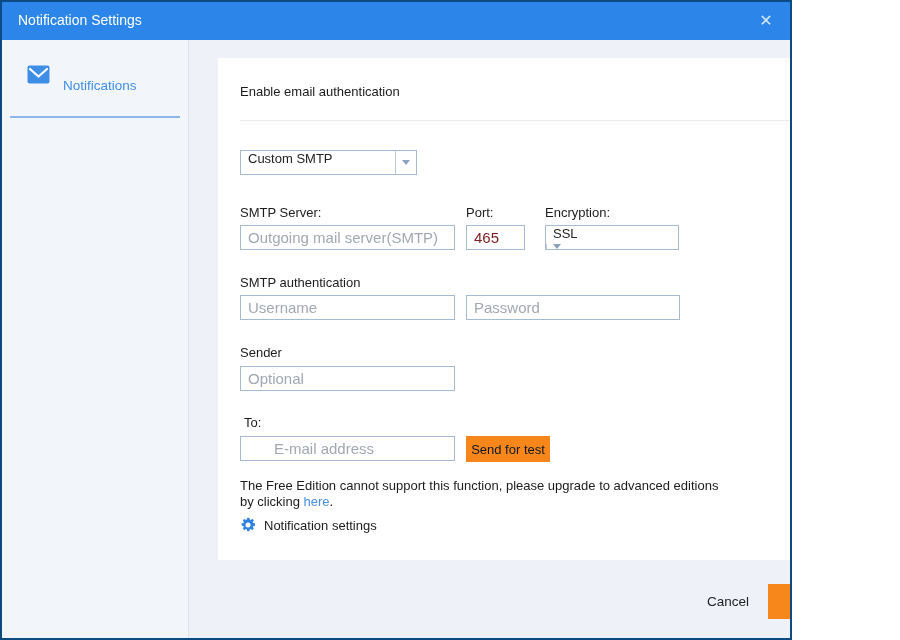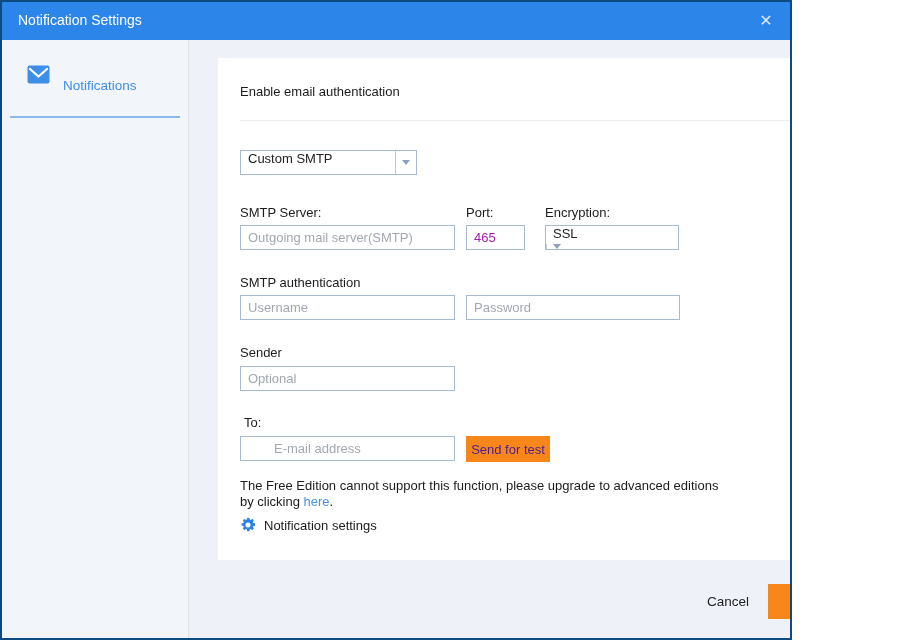--- a/index.html
+++ b/index.html
@@ -68,21 +68,21 @@
   }
   .toggle .knob {
     position: absolute; right: 0; top: 0; width: 27px; height: 27px;
     background: #ffffff; border: 2px solid #f8821d; border-radius: 50%;
   }
   
   .inp {
     position: absolute; height: 25px;
     border: 1px solid #a6bbd3; background: #fff;
     font-family: "Liberation Sans", "DejaVu Sans", sans-serif;
-    font-size: 13px; color: #a21caf; padding: 0 7px; outline: none;
+    font-size: 15px; color: #7f1d1d; padding: 0 7px; outline: none;
   }
   .inp::placeholder { color: #a2a8b0; opacity: 1; }
   .dropdown {
     position: absolute; height: 25px;
     border: 1px solid #a6bbd3; background: #fff;
     display: flex; align-items: flex-start; cursor: pointer;
   }
   .dropdown .dd-text {
     flex: 1; font-size: 13px; color: #222; padding: 0 7px;
     white-space: nowrap; overflow: hidden;
@@ -93,21 +93,21 @@
     display: flex; align-items: center; justify-content: center;
   }
   .dd-caret {
     width: 0; height: 0;
     border-left: 4px solid transparent; border-right: 4px solid transparent;
     border-top: 5px solid #8ba1bd;
   }
   
   .btn-orange {
     position: absolute;
-    background: #f8871b; color: #4c1d95; border: none;
+    background: #f8871b; color: #0f172a; border: none;
     font-family: "Liberation Sans", "DejaVu Sans", sans-serif;
     font-size: 13px; cursor: pointer;
   }
   .notice {
     position: absolute; left: 22px; top: 420px;
     font-size: 13px; color: #1c1c1c; line-height: 16px;
   }
   .notice a { color: #4a90e2; text-decoration: none; cursor: pointer; }
   .settings-row {
     position: absolute; left: 22px; top: 457px; height: 20px;

